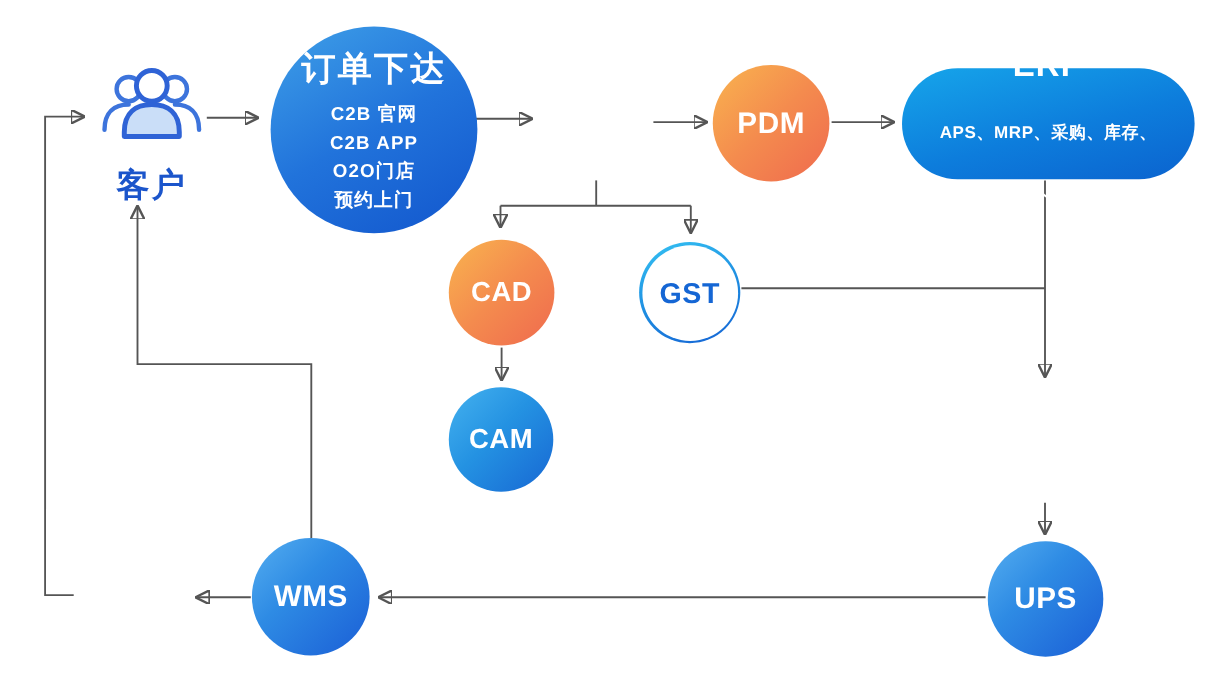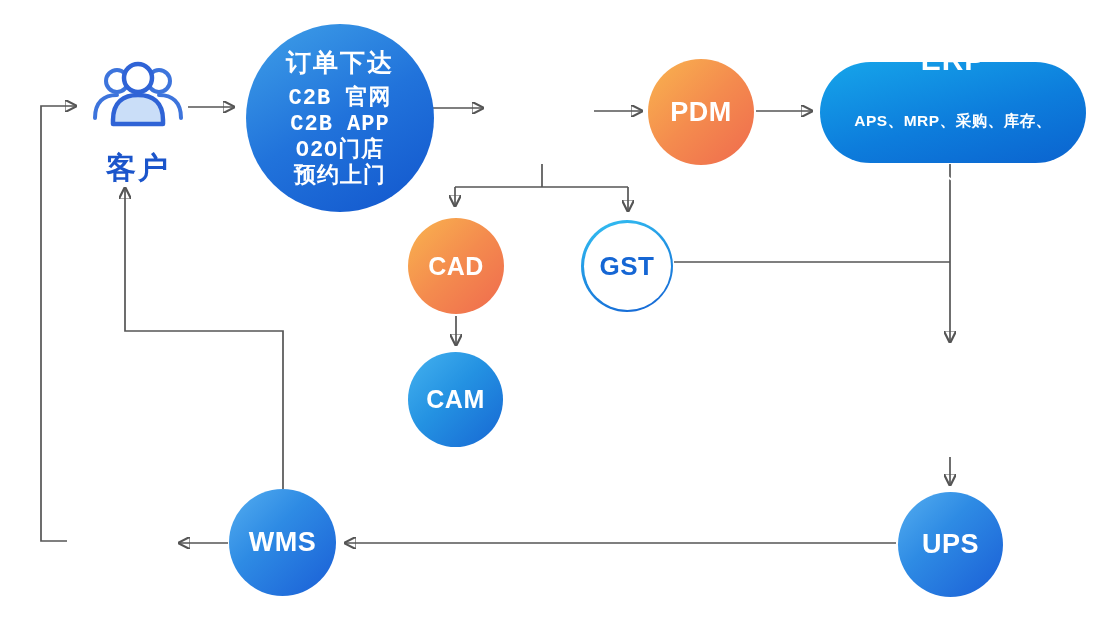--- a/index.html
+++ b/index.html
@@ -40,22 +40,22 @@
   .blue2  { background: linear-gradient(135deg, #45B2EF 0%, #2492E2 45%, #1767D3 100%); }
   .orange { background: linear-gradient(135deg, #F9B44F 0%, #F48B4E 50%, #EF6A4E 100%); }
   .label3 { font-size: 27px; letter-spacing: 0.5px; }
   .label3-sm { font-size: 25px; letter-spacing: 0.5px; }
 
   .big-circle {
     background: linear-gradient(150deg, #3FA0E8 0%, #2173DB 50%, #1256CD 100%);
     border-radius: 50%;
     color: #ffffff;
   }
-  .big-title { font-size: 25px; font-weight: bold; letter-spacing: 2px; margin-bottom: 7px; }
-  .big-line  { font-size: 22px; font-weight: bold; line-height: 26px; letter-spacing: 1px; font-family: Liberation Mono, monospace; }
+  .big-title { font-size: 31px; font-weight: bold; letter-spacing: 2px; margin-bottom: 7px; }
+  .big-line  { font-size: 17px; font-weight: bold; line-height: 26px; letter-spacing: 1px; }
 
   .erp-pill {
     background: linear-gradient(165deg, #16A5EA 0%, #0D7DDC 55%, #0B63CF 100%);
     border-radius: 51px;
     color: #ffffff;
     gap: 32px;
   }
   .erp-title { font-size: 30px; font-weight: bold; letter-spacing: 1px; margin-bottom: 2px; }
   .erp-sub   { font-size: 15.5px; font-weight: bold; line-height: 20px; letter-spacing: 0.5px; }
 

